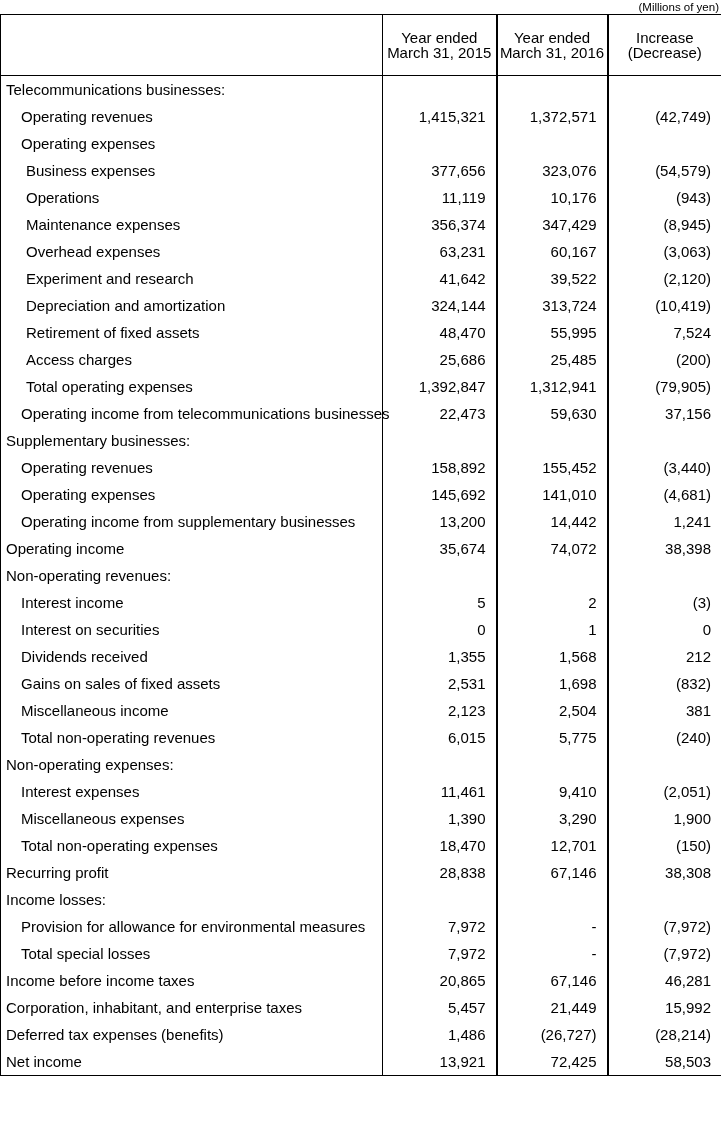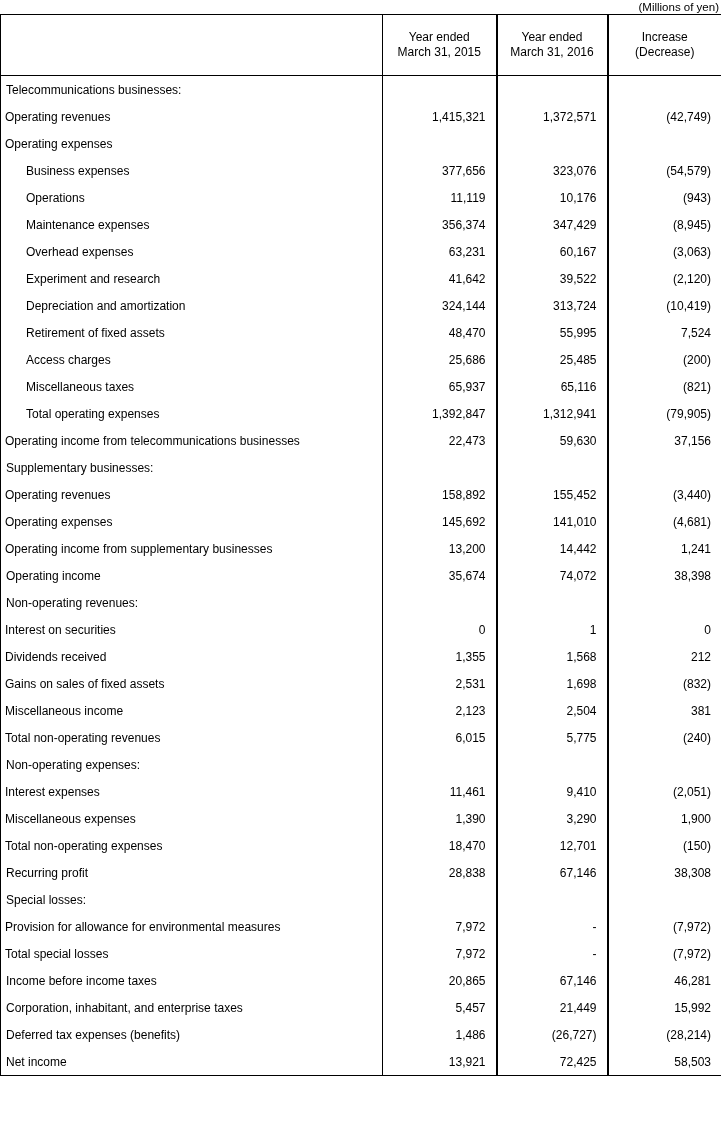--- a/index.html
+++ b/index.html
@@ -32,21 +32,21 @@
   .table-wrap {
     position: absolute;
     top: 14px;
     left: 0px;
     width: 721px;
   }
   table.fin {
     border-collapse: collapse;
     table-layout: fixed;
     width: 721px;
-    font-size: 12px;
+    font-size: 15px;
   }
   table.fin col.c-label  { width: 382px; }
   table.fin col.c-y2015  { width: 114px; }
   table.fin col.c-y2016  { width: 111px; }
   table.fin col.c-delta  { width: 114px; }
 
   
   table.fin {
     border-top: 1.5px solid #000;
     border-bottom: 1.5px solid #000;
@@ -76,21 +76,21 @@
   .sep-thick-r { border-right: 2.5px solid #000; }
 
   tr.data-row td {
     height: 27px;
   }
   td.lbl {
     text-align: left;
     white-space: nowrap;
     padding-left: 5px;
   }
-  td.lbl.ind1 { padding-left: 4px; margin-left: 30px; }
+  td.lbl.ind1 { padding-left: 20px; margin-left: 30px; }
   td.lbl.ind2 { padding-left: 25px; }
   td.num {
     text-align: right;
     padding-right: 10px;
     white-space: nowrap;
   }
 </style>
 </head>
 <body>
 
@@ -184,26 +184,20 @@
             <td class="num sep-thick-l sep-thick-r">55,995</td>
             <td class="num">7,524</td>
           </tr>
           <tr class="data-row">
             <td class="lbl ind2">Access charges</td>
             <td class="num sep-thin-l">25,686</td>
             <td class="num sep-thick-l sep-thick-r">25,485</td>
             <td class="num">(200)</td>
           </tr>
           <tr class="data-row">
-            <td class="lbl ind2">Miscellaneous taxes</td>
-            <td class="num sep-thin-l">65,937</td>
-            <td class="num sep-thick-l sep-thick-r">65,116</td>
-            <td class="num">(821)</td>
-          </tr>
-          <tr class="data-row">
             <td class="lbl ind2">Total operating expenses</td>
             <td class="num sep-thin-l">1,392,847</td>
             <td class="num sep-thick-l sep-thick-r">1,312,941</td>
             <td class="num">(79,905)</td>
           </tr>
           <tr class="data-row">
             <td class="lbl ind1">Operating income from telecommunications businesses</td>
             <td class="num sep-thin-l">22,473</td>
             <td class="num sep-thick-l sep-thick-r">59,630</td>
             <td class="num">37,156</td>
@@ -238,20 +232,26 @@
             <td class="num sep-thick-l sep-thick-r">74,072</td>
             <td class="num">38,398</td>
           </tr>
           <tr class="data-row">
             <td class="lbl">Non-operating revenues:</td>
             <td class="num sep-thin-l"></td>
             <td class="num sep-thick-l sep-thick-r"></td>
             <td class="num"></td>
           </tr>
           <tr class="data-row">
+            <td class="lbl ind1">Interest income</td>
+            <td class="num sep-thin-l">5</td>
+            <td class="num sep-thick-l sep-thick-r">2</td>
+            <td class="num">(3)</td>
+          </tr>
+          <tr class="data-row">
             <td class="lbl ind1">Interest on securities</td>
             <td class="num sep-thin-l">0</td>
             <td class="num sep-thick-l sep-thick-r">1</td>
             <td class="num">0</td>
           </tr>
           <tr class="data-row">
             <td class="lbl ind1">Dividends received</td>
             <td class="num sep-thin-l">1,355</td>
             <td class="num sep-thick-l sep-thick-r">1,568</td>
             <td class="num">212</td>
@@ -298,21 +298,21 @@
             <td class="num sep-thick-l sep-thick-r">12,701</td>
             <td class="num">(150)</td>
           </tr>
           <tr class="data-row">
             <td class="lbl">Recurring profit</td>
             <td class="num sep-thin-l">28,838</td>
             <td class="num sep-thick-l sep-thick-r">67,146</td>
             <td class="num">38,308</td>
           </tr>
           <tr class="data-row">
-            <td class="lbl">Special losses:</td>
+            <td class="lbl">Income losses:</td>
             <td class="num sep-thin-l"></td>
             <td class="num sep-thick-l sep-thick-r"></td>
             <td class="num"></td>
           </tr>
           <tr class="data-row">
             <td class="lbl ind1">Provision for allowance for environmental measures</td>
             <td class="num sep-thin-l">7,972</td>
             <td class="num sep-thick-l sep-thick-r">-</td>
             <td class="num">(7,972)</td>
           </tr>

